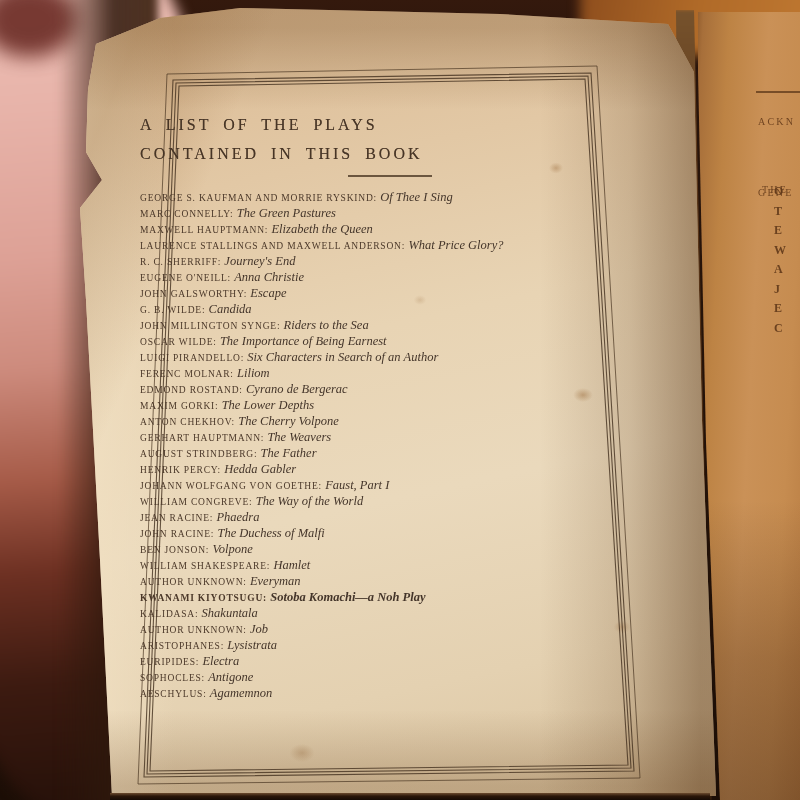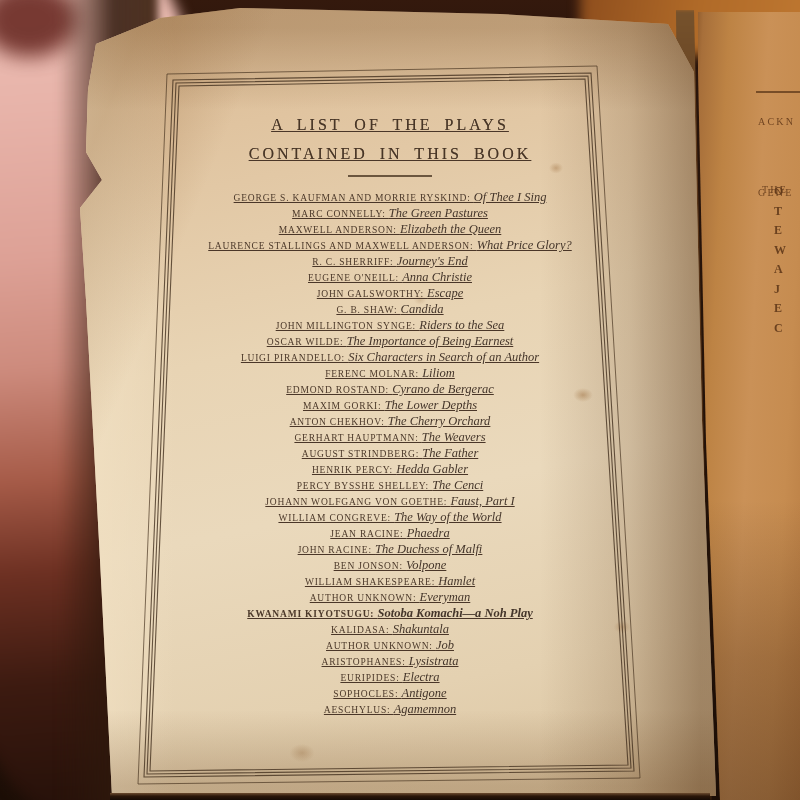--- a/index.html
+++ b/index.html
@@ -73,21 +73,21 @@
   }
   .bottom-edge{
     position:absolute;left:110px;top:793px;width:600px;height:7px;
     background:linear-gradient(180deg,#6b4a2e 0%,#2a1609 45%,#160b05 100%);
   }
 
   
   .frame-svg{position:absolute;top:0;left:0;width:800px;height:800px;}
   .content{
     position:absolute;left:140px;top:0;width:500px;height:596px;
-    text-align:center;color:var(--ink,#4a3628);text-decoration:underline;
+    color:var(--ink,#4a3628);
   }
   .book-title{padding-top:110px;font-size:16px;line-height:29px;
     letter-spacing:3px;word-spacing:5px;color:#473526;
     text-shadow:0 0 .5px rgba(71,53,38,.55);}
   .title-rule{width:84px;height:2px;margin:7px auto 11px auto;background:rgba(76,56,36,.8);}
   .play-list{margin-top:3px;}
   .entry{height:16px;line-height:16px;white-space:nowrap;}
   .entry .author{font-size:9.5px;letter-spacing:.8px;color:#4c392a;}
   .entry .ptitle{font-style:italic;font-size:12.5px;color:#44352a;}
   .entry.bold .author,.entry.bold .ptitle{font-weight:bold;margin-top:46px;}
@@ -131,37 +131,36 @@
 
 <div class="content">
   <div class="book-title">
     <div>A LIST OF THE PLAYS</div>
     <div>CONTAINED IN THIS BOOK</div>
   </div>
   <div class="title-rule"></div>
   <div class="play-list">
       <div class="entry"><span class="author">GEORGE S. KAUFMAN AND MORRIE RYSKIND: </span><span class="ptitle">Of Thee I Sing</span></div>
       <div class="entry"><span class="author">MARC CONNELLY: </span><span class="ptitle">The Green Pastures</span></div>
-      <div class="entry"><span class="author">MAXWELL ANDERSON: </span><span class="ptitle">Elizabeth the Queen</span></div>
+      <div class="entry"><span class="author">MAXWELL HAUPTMANN: </span><span class="ptitle">Elizabeth the Queen</span></div>
       <div class="entry"><span class="author">LAURENCE STALLINGS AND MAXWELL ANDERSON: </span><span class="ptitle">What Price Glory?</span></div>
       <div class="entry"><span class="author">R. C. SHERRIFF: </span><span class="ptitle">Journey's End</span></div>
       <div class="entry"><span class="author">EUGENE O'NEILL: </span><span class="ptitle">Anna Christie</span></div>
       <div class="entry"><span class="author">JOHN GALSWORTHY: </span><span class="ptitle">Escape</span></div>
-      <div class="entry"><span class="author">G. B. SHAW: </span><span class="ptitle">Candida</span></div>
+      <div class="entry"><span class="author">G. B. WILDE: </span><span class="ptitle">Candida</span></div>
       <div class="entry"><span class="author">JOHN MILLINGTON SYNGE: </span><span class="ptitle">Riders to the Sea</span></div>
       <div class="entry"><span class="author">OSCAR WILDE: </span><span class="ptitle">The Importance of Being Earnest</span></div>
       <div class="entry"><span class="author">LUIGI PIRANDELLO: </span><span class="ptitle">Six Characters in Search of an Author</span></div>
       <div class="entry"><span class="author">FERENC MOLNAR: </span><span class="ptitle">Liliom</span></div>
       <div class="entry"><span class="author">EDMOND ROSTAND: </span><span class="ptitle">Cyrano de Bergerac</span></div>
       <div class="entry"><span class="author">MAXIM GORKI: </span><span class="ptitle">The Lower Depths</span></div>
-      <div class="entry"><span class="author">ANTON CHEKHOV: </span><span class="ptitle">The Cherry Orchard</span></div>
+      <div class="entry"><span class="author">ANTON CHEKHOV: </span><span class="ptitle">The Cherry Volpone</span></div>
       <div class="entry"><span class="author">GERHART HAUPTMANN: </span><span class="ptitle">The Weavers</span></div>
       <div class="entry"><span class="author">AUGUST STRINDBERG: </span><span class="ptitle">The Father</span></div>
       <div class="entry"><span class="author">HENRIK PERCY: </span><span class="ptitle">Hedda Gabler</span></div>
-      <div class="entry"><span class="author">PERCY BYSSHE SHELLEY: </span><span class="ptitle">The Cenci</span></div>
       <div class="entry"><span class="author">JOHANN WOLFGANG VON GOETHE: </span><span class="ptitle">Faust, Part I</span></div>
       <div class="entry"><span class="author">WILLIAM CONGREVE: </span><span class="ptitle">The Way of the World</span></div>
       <div class="entry"><span class="author">JEAN RACINE: </span><span class="ptitle">Phaedra</span></div>
       <div class="entry"><span class="author">JOHN RACINE: </span><span class="ptitle">The Duchess of Malfi</span></div>
       <div class="entry"><span class="author">BEN JONSON: </span><span class="ptitle">Volpone</span></div>
       <div class="entry"><span class="author">WILLIAM SHAKESPEARE: </span><span class="ptitle">Hamlet</span></div>
       <div class="entry"><span class="author">AUTHOR UNKNOWN: </span><span class="ptitle">Everyman</span></div>
       <div class="entry bold"><span class="author">KWANAMI KIYOTSUGU: </span><span class="ptitle">Sotoba Komachi—a Noh Play</span></div>
       <div class="entry"><span class="author">KALIDASA: </span><span class="ptitle">Shakuntala</span></div>
       <div class="entry"><span class="author">AUTHOR UNKNOWN: </span><span class="ptitle">Job</span></div>

